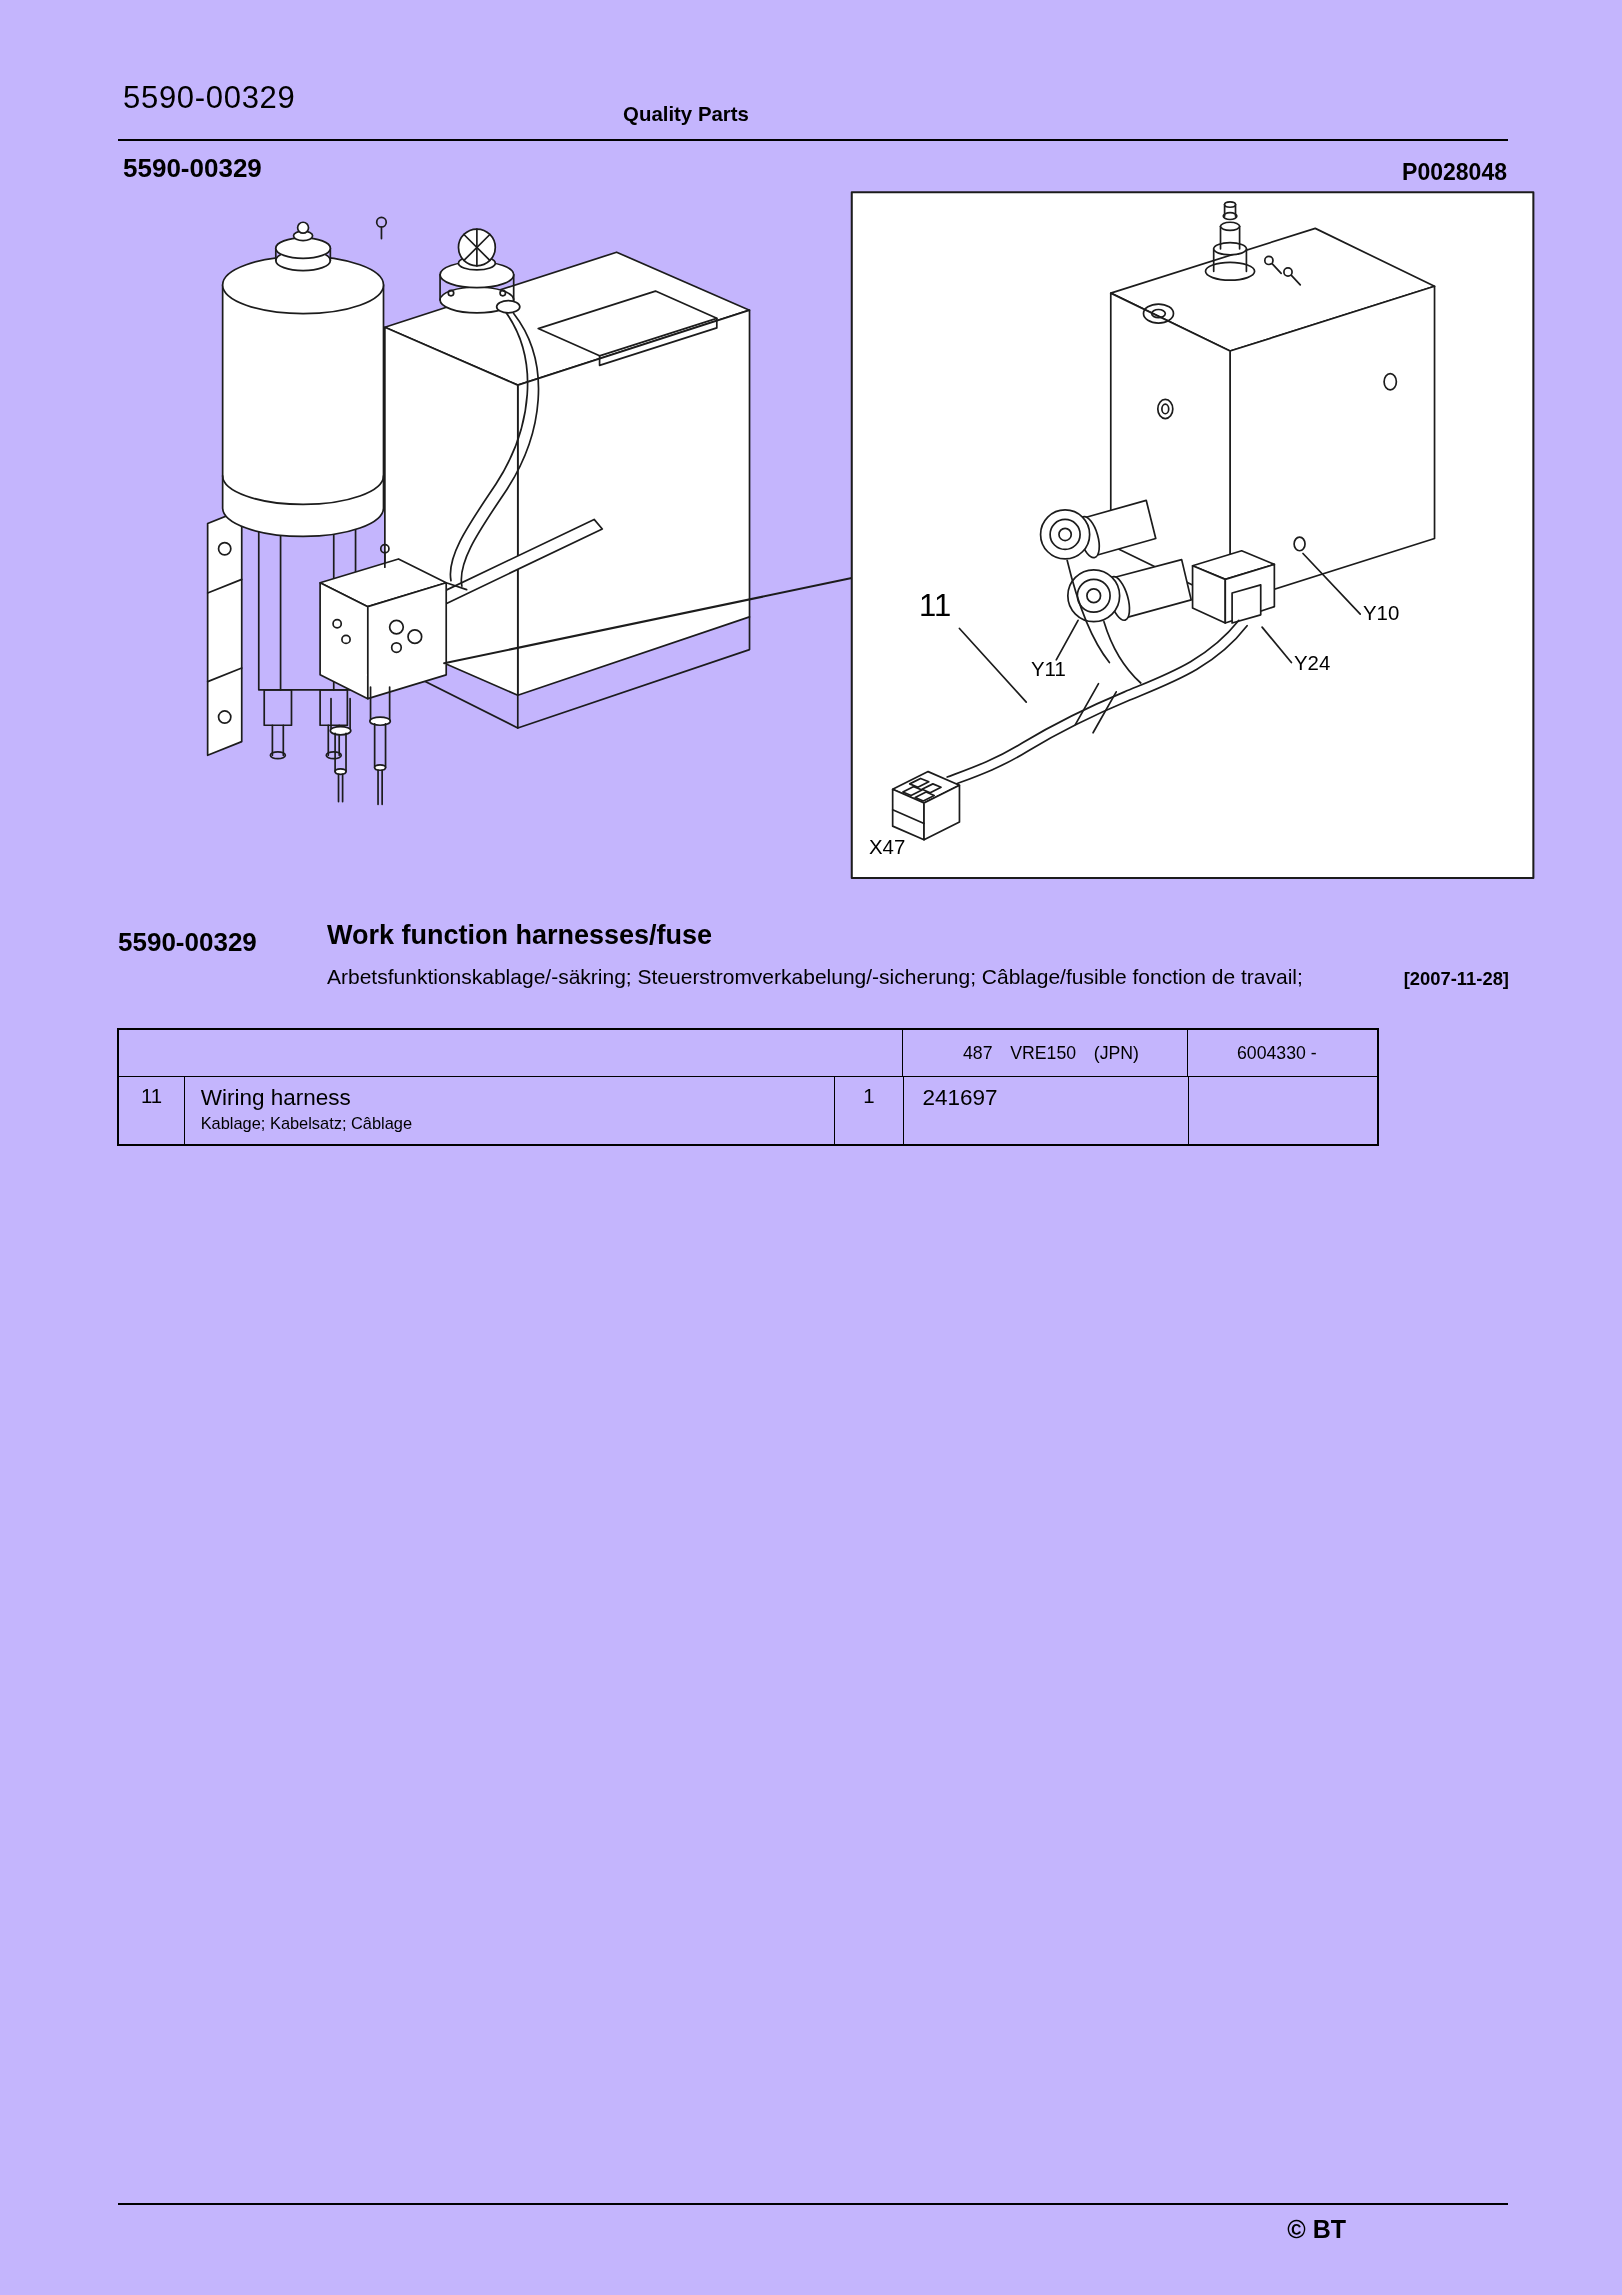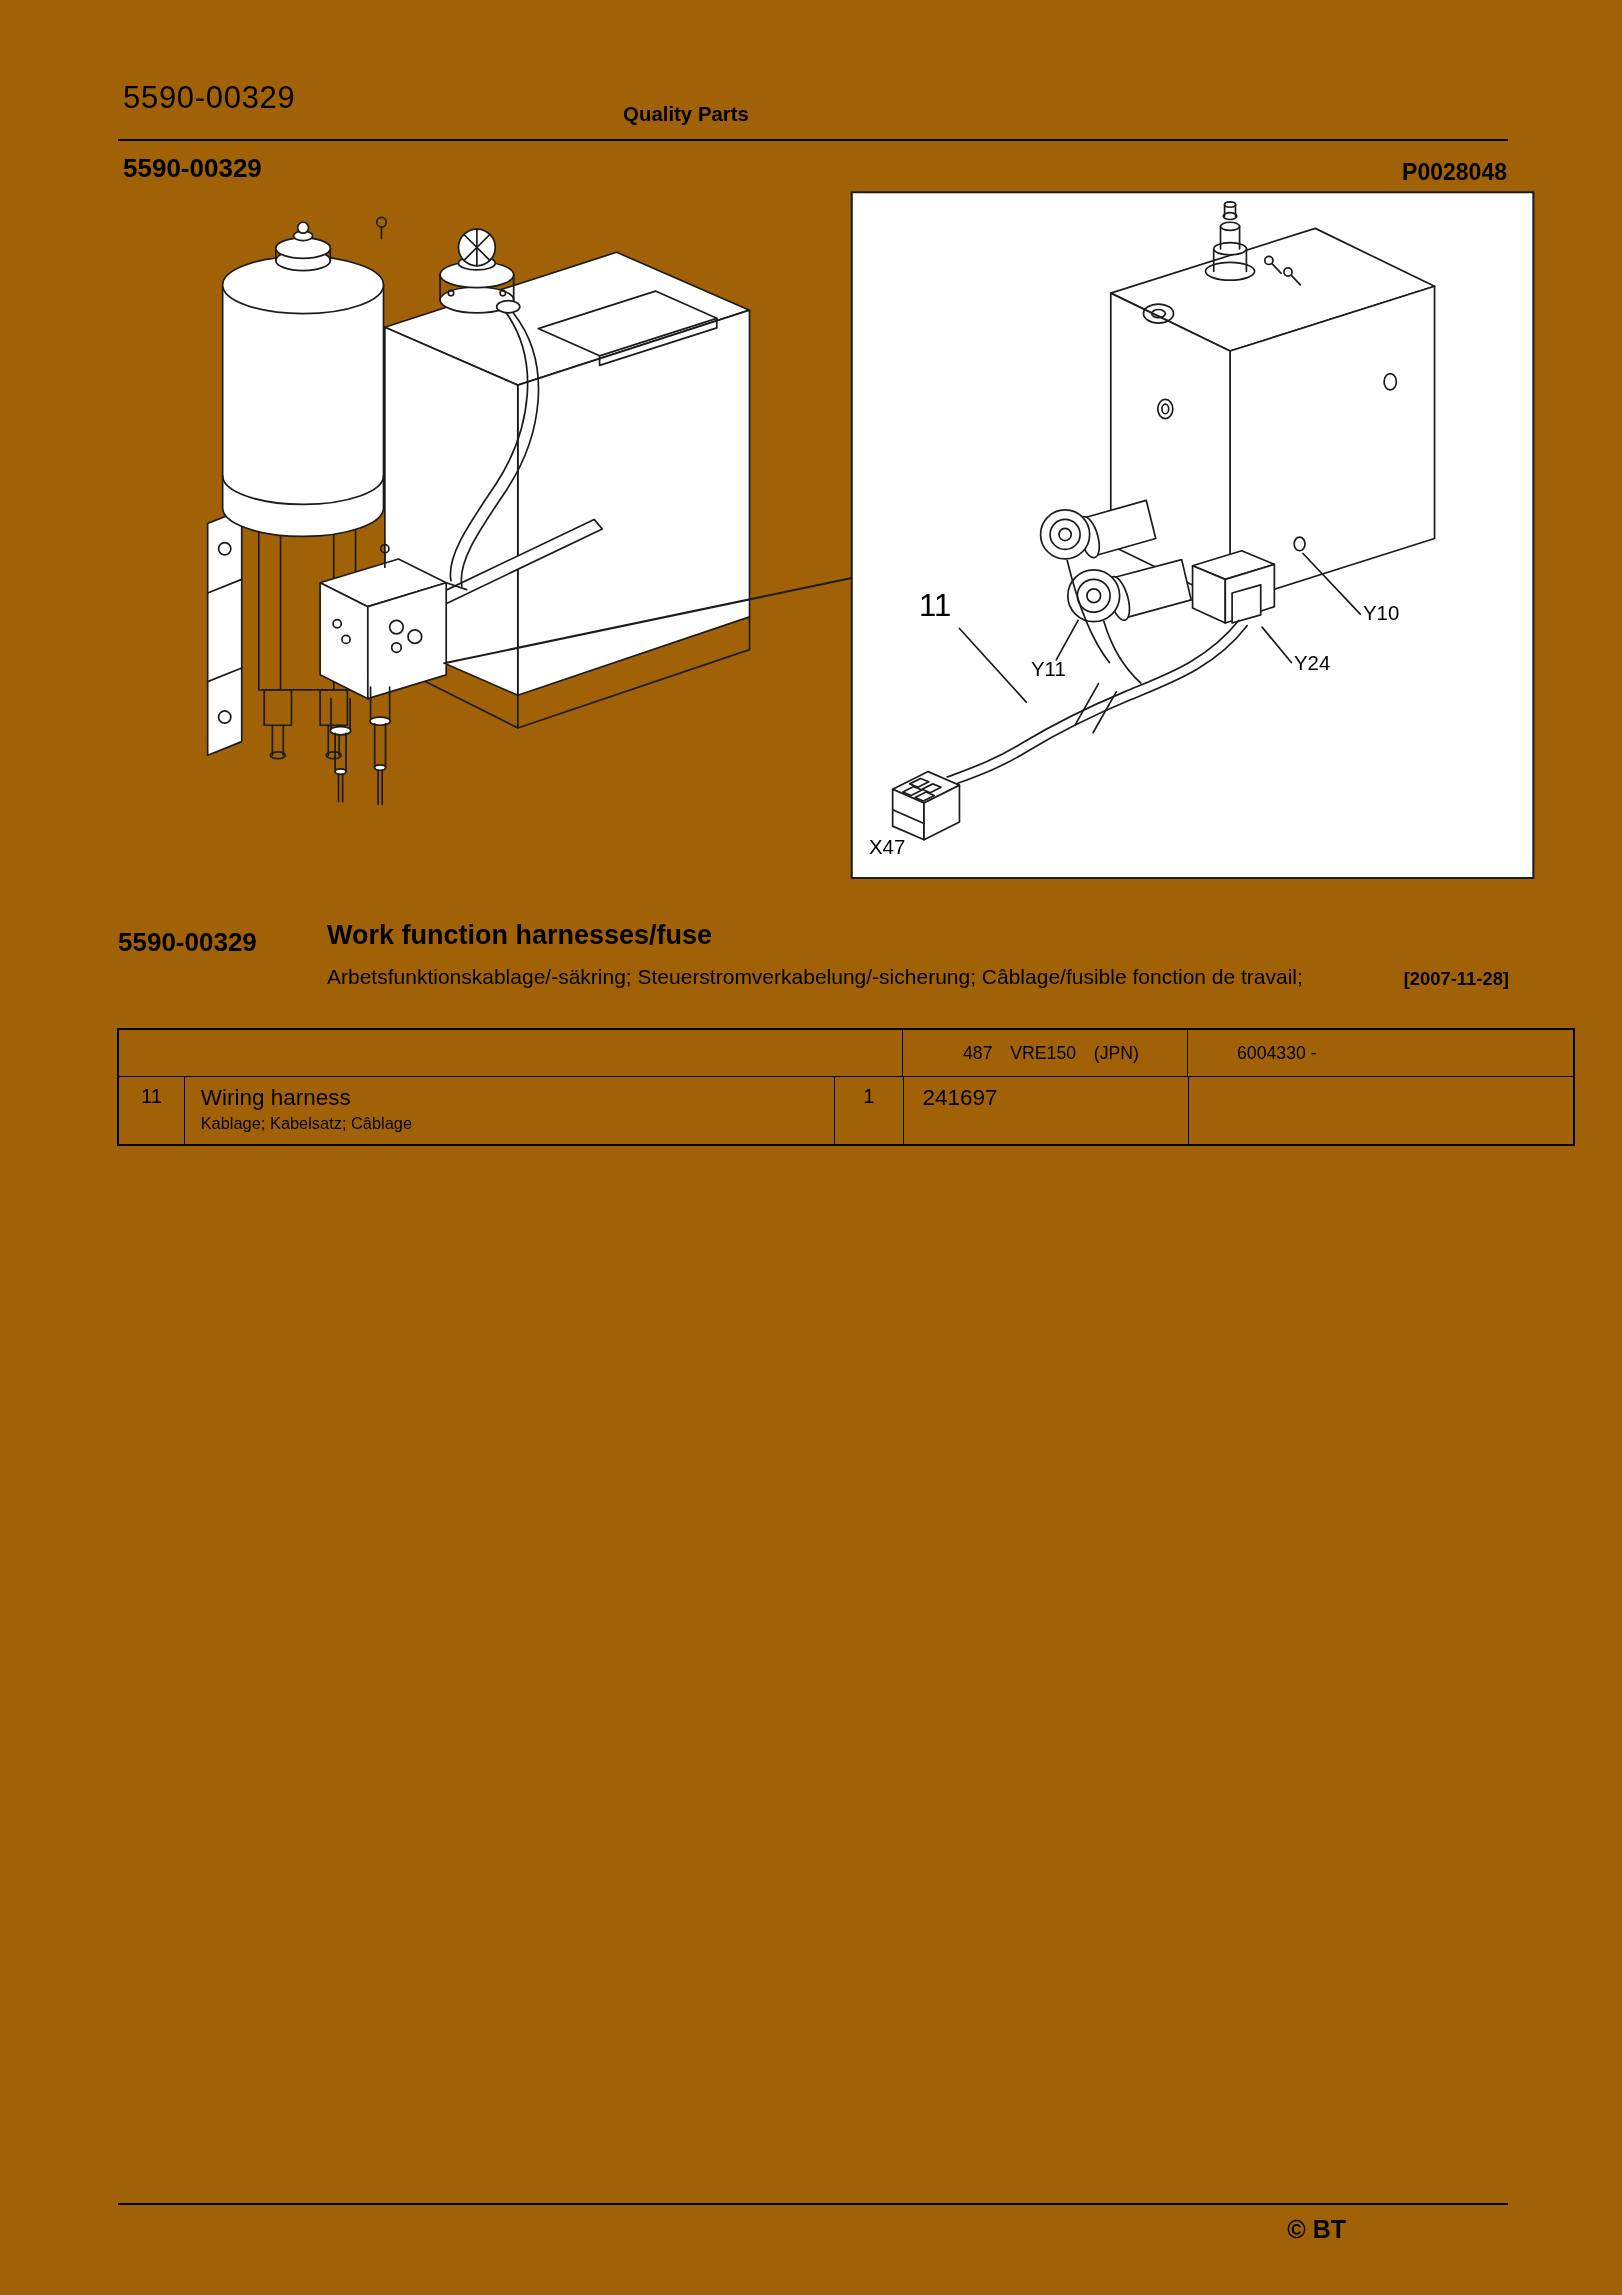--- a/index.html
+++ b/index.html
@@ -1,18 +1,18 @@
 <!DOCTYPE html>
 <html style="font-size:11px"><head>
 <meta charset="utf-8">
 <title>5590-00329</title>
 <style>
   html,body{margin:0;padding:0;background:#ffffff;}
   .page{
-    position:relative;width:1622px;height:2295px;background:#a16207;
+    position:relative;width:1622px;height:2295px;background:#c4b5fd;
     font-family:"Liberation Sans","DejaVu Sans",sans-serif;color:#000;overflow:hidden;
   }
   .abs{position:absolute;white-space:nowrap;}
   .rule{position:absolute;height:2px;background:#000;}
 
   
   .doc-num-top{left:123px;top:80px;font-size:31px;font-weight:400;letter-spacing:0.7px;}
   .hdr-center{left:0;top:103px;width:1372px;text-align:center;font-size:20.4px;font-weight:700;}
   .hdr-rule{left:118px;top:139px;width:1390px;}
   .doc-num-2{left:123px;top:153px;font-size:26px;font-weight:700;}
@@ -30,21 +30,21 @@
   .sec-num{left:118px;top:927px;font-size:26px;font-weight:700;}
   .sec-title{left:327px;top:920px;font-size:27px;font-weight:700;}
   .sec-date{right:113px;top:931px;font-size:18.4px;font-weight:700;margin-top:37px;}
   .sec-sub{
     position:absolute;left:327px;top:962px;width:1196px;
     font-size:21px;line-height:1.42;white-space:normal;
   }
 
   
   .parts-table{
-    position:absolute;left:117px;top:1028px;width:1458px;
+    position:absolute;left:117px;top:1028px;width:1262px;
     border:2px solid #000;box-sizing:border-box;font-size:17.7px;
   }
   .t-row{display:flex;}
   .t-row-model{height:46px;border-bottom:1.7px solid #000;}
   .t-row-head{height:39px;border-bottom:1.7px solid #000;}
   .t-row-data{height:67px;}
   .t-cell{
     box-sizing:border-box;border-right:1.7px solid #000;
     display:flex;align-items:center;overflow:hidden;
   }

